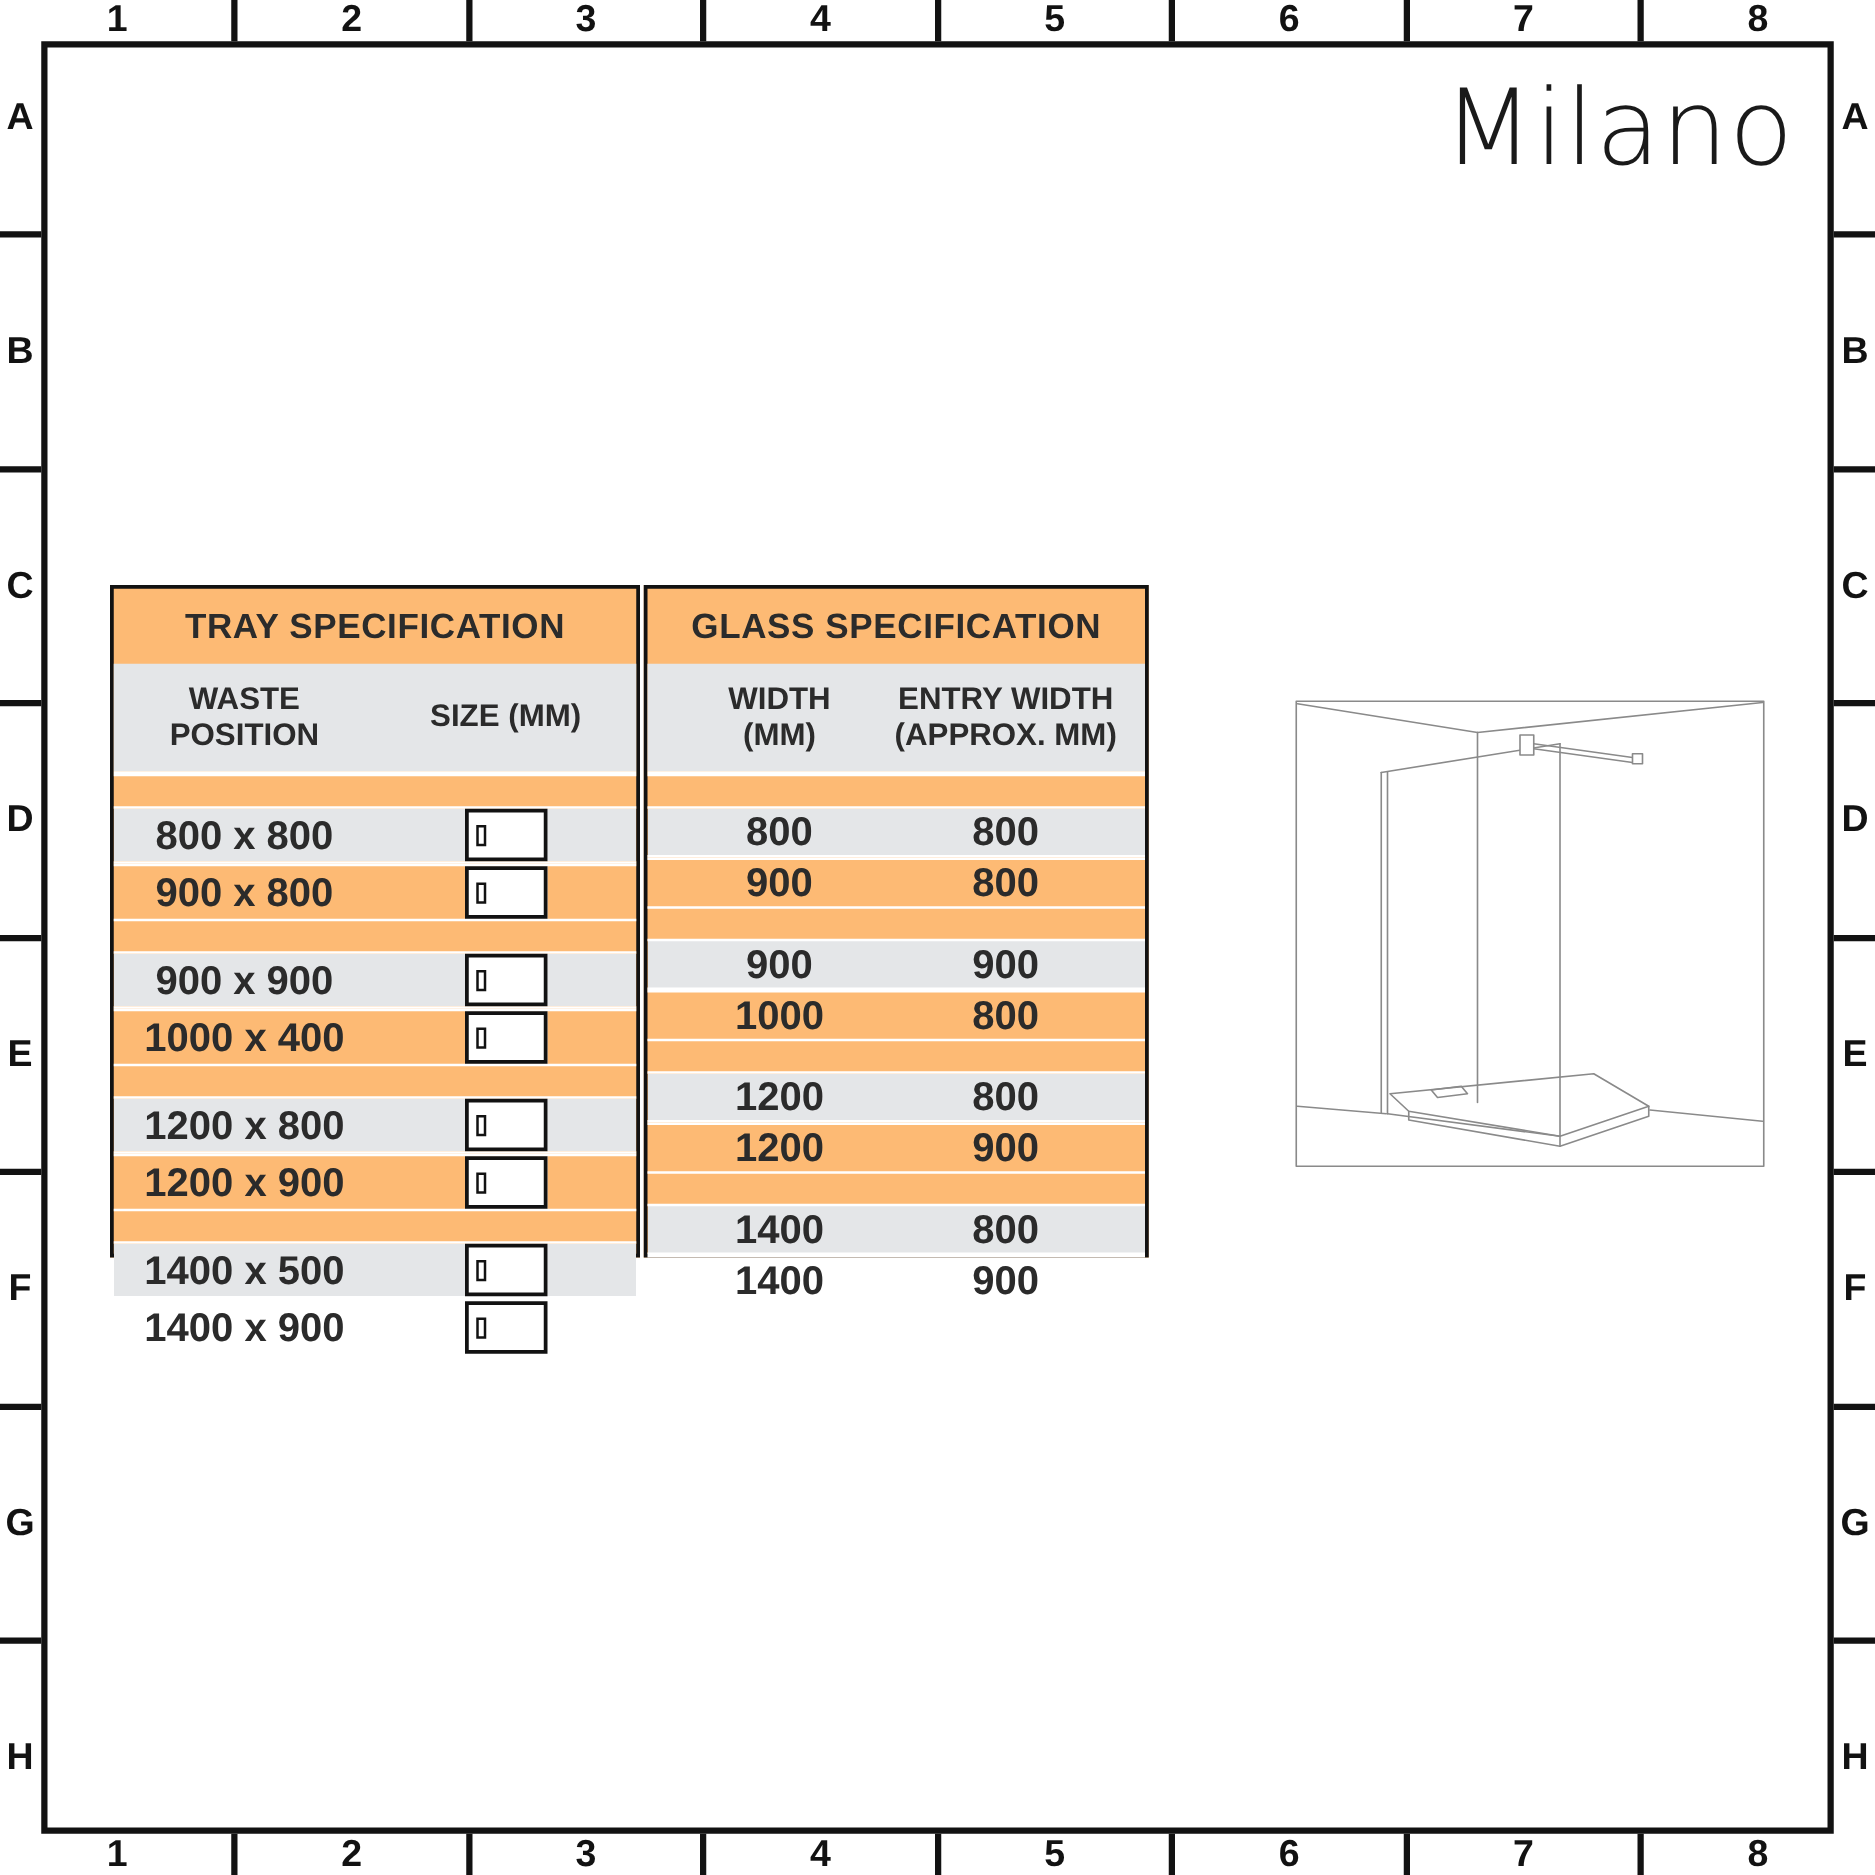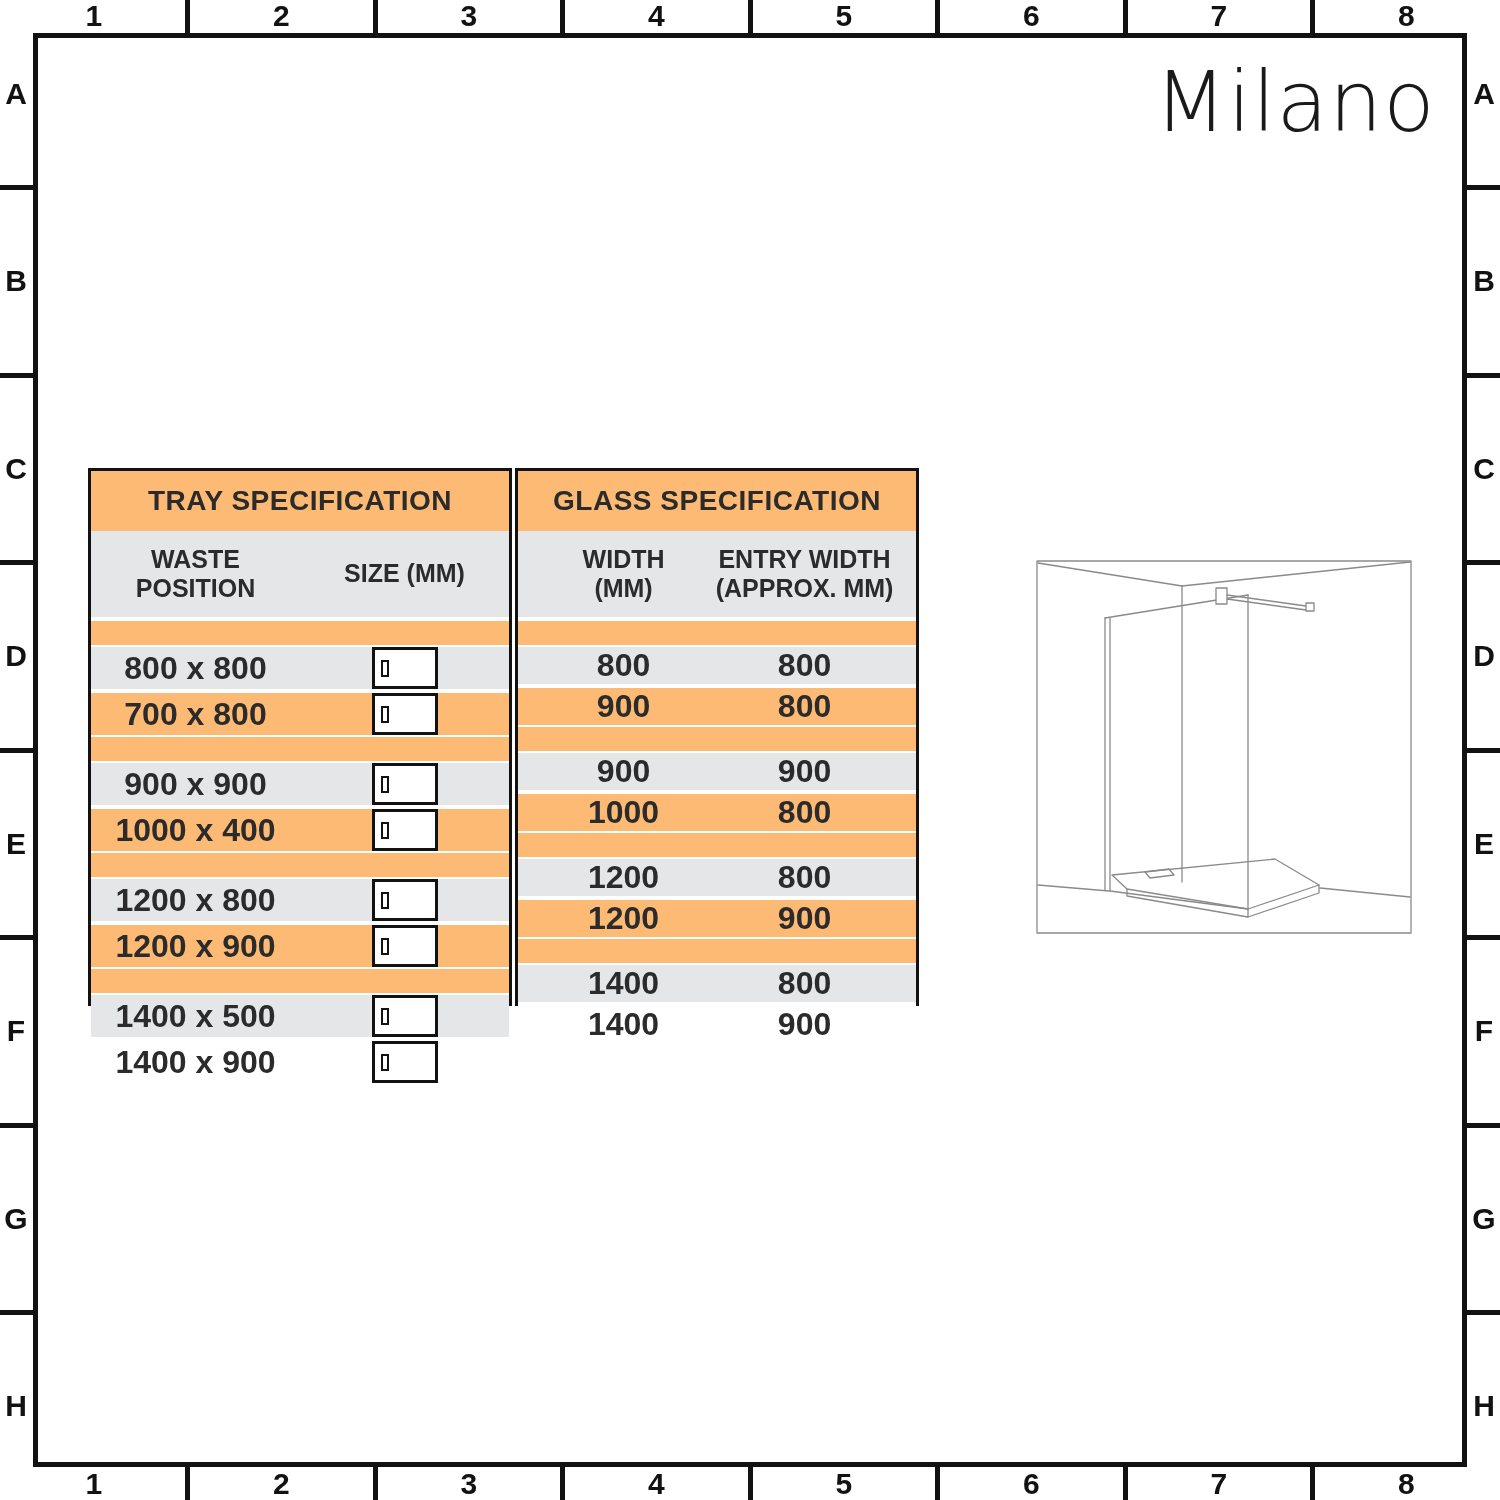--- a/index.html
+++ b/index.html
@@ -147,21 +147,21 @@
 
     <div class="trow">
       <div class="cell c-size">800 x 800</div>
       <div class="cell c-waste">
         <span class="wicon">
             <span class="wdot"></span>
           </span>
       </div>
     </div>
     <div class="trow">
-      <div class="cell c-size">700 x 800</div>
+      <div class="cell c-size">900 x 800</div>
       <div class="cell c-waste">
         <span class="wicon">
             <span class="wdot"></span>
           </span>
       </div>
     </div>
     <div class="trow">
       <div class="cell c-size">900 x 900</div>
       <div class="cell c-waste">
         <span class="wicon">

